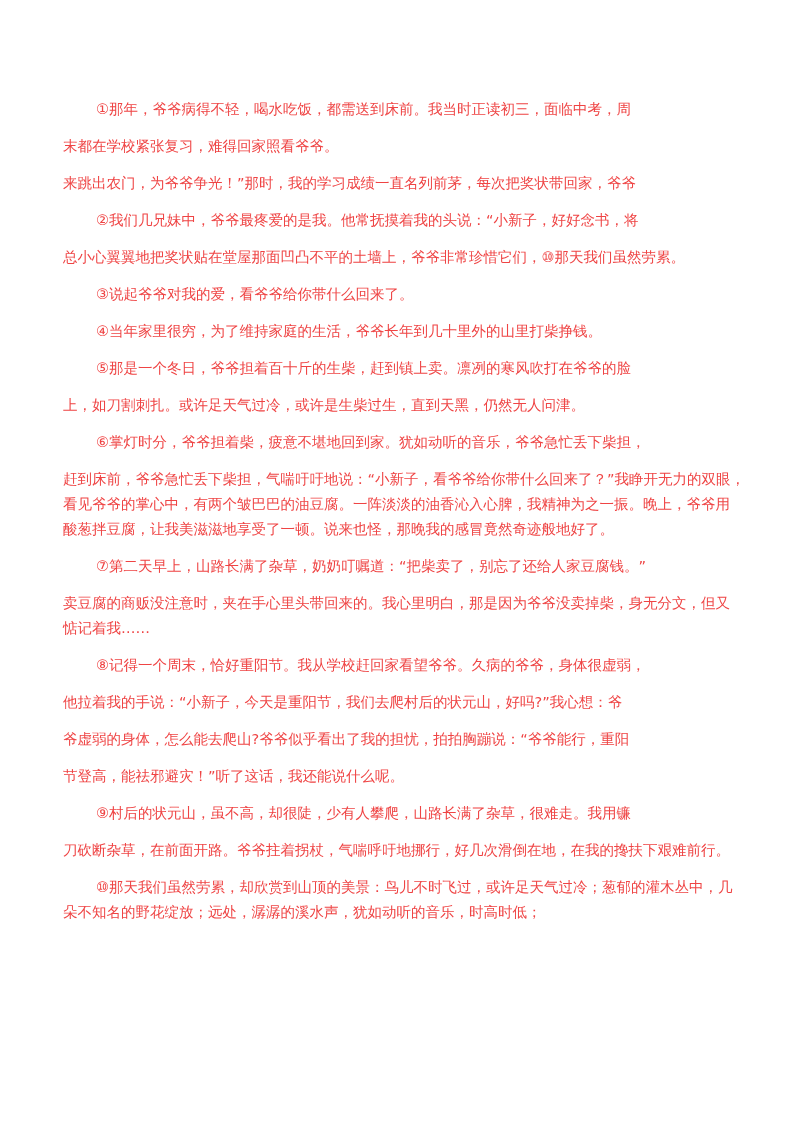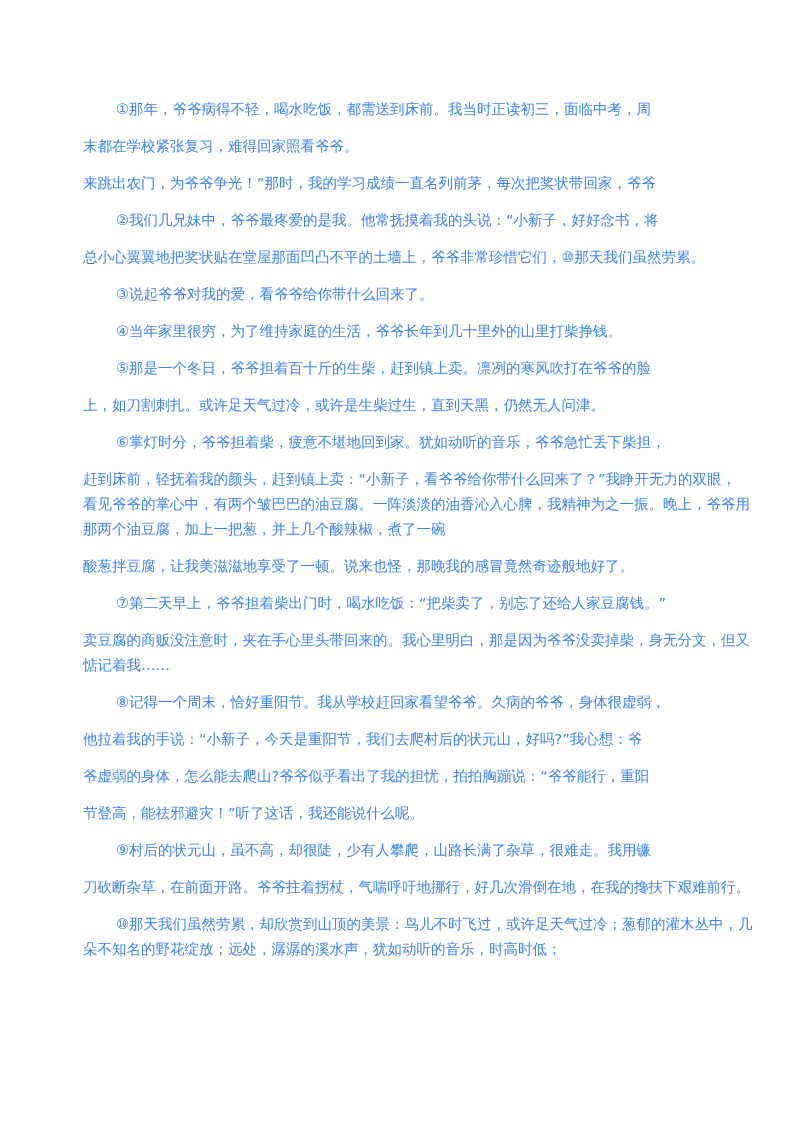--- a/index.html
+++ b/index.html
@@ -23,22 +23,21 @@
   }
   .textblock {
     width: 673px;
   }
   .line {
     font-size: 14.5px;
     line-height: 25px;
     height: 25px;
     white-space: nowrap;
     letter-spacing: 0;
-    color: #3b82f6;
-    margin-left: 20px;
+    color: #ef4444;
   }
   
   .ind {
     padding-left: 33px;
   }
   
   .gw {
     margin-bottom: 12px;
   }
 </style>
@@ -50,25 +49,24 @@
     <div class="line ind gw">①那年，爷爷病得不轻，喝水吃饭，都需送到床前。我当时正读初三，面临中考，周</div>
     <div class="line gw">末都在学校紧张复习，难得回家照看爷爷。</div>
     <div class="line gw">来跳出农门，为爷爷争光！”那时，我的学习成绩一直名列前茅，每次把奖状带回家，爷爷</div>
     <div class="line ind gw">②我们几兄妹中，爷爷最疼爱的是我。他常抚摸着我的头说：“小新子，好好念书，将</div>
     <div class="line gw">总小心翼翼地把奖状贴在堂屋那面凹凸不平的土墙上，爷爷非常珍惜它们，⑩那天我们虽然劳累。</div>
     <div class="line ind gw">③说起爷爷对我的爱，看爷爷给你带什么回来了。</div>
     <div class="line ind gw">④当年家里很穷，为了维持家庭的生活，爷爷长年到几十里外的山里打柴挣钱。</div>
     <div class="line ind gw">⑤那是一个冬日，爷爷担着百十斤的生柴，赶到镇上卖。凛冽的寒风吹打在爷爷的脸</div>
     <div class="line gw">上，如刀割刺扎。或许足天气过冷，或许是生柴过生，直到天黑，仍然无人问津。</div>
     <div class="line ind gw">⑥掌灯时分，爷爷担着柴，疲意不堪地回到家。犹如动听的音乐，爷爷急忙丢下柴担，</div>
-    <div class="line">赶到床前，轻抚着我的颜头，赶到镇上卖：“小新子，看爷爷给你带什么回来了？”我睁开无力的双眼，</div>
+    <div class="line">赶到床前，爷爷急忙丢下柴担，气喘吁吁地说：“小新子，看爷爷给你带什么回来了？”我睁开无力的双眼，</div>
     <div class="line">看见爷爷的掌心中，有两个皱巴巴的油豆腐。一阵淡淡的油香沁入心脾，我精神为之一振。晚上，爷爷用</div>
-    <div class="line gw">那两个油豆腐，加上一把葱，并上几个酸辣椒，煮了一碗</div>
     <div class="line gw">酸葱拌豆腐，让我美滋滋地享受了一顿。说来也怪，那晚我的感冒竟然奇迹般地好了。</div>
-    <div class="line ind gw">⑦第二天早上，爷爷担着柴出门时，喝水吃饭：“把柴卖了，别忘了还给人家豆腐钱。”</div>
+    <div class="line ind gw">⑦第二天早上，山路长满了杂草，奶奶叮嘱道：“把柴卖了，别忘了还给人家豆腐钱。”</div>
     <div class="line">卖豆腐的商贩没注意时，夹在手心里头带回来的。我心里明白，那是因为爷爷没卖掉柴，身无分文，但又</div>
     <div class="line gw">惦记着我……</div>
     <div class="line ind gw">⑧记得一个周末，恰好重阳节。我从学校赶回家看望爷爷。久病的爷爷，身体很虚弱，</div>
     <div class="line gw">他拉着我的手说：“小新子，今天是重阳节，我们去爬村后的状元山，好吗?”我心想：爷</div>
     <div class="line gw">爷虚弱的身体，怎么能去爬山?爷爷似乎看出了我的担忧，拍拍胸蹦说：“爷爷能行，重阳</div>
     <div class="line gw">节登高，能祛邪避灾！”听了这话，我还能说什么呢。</div>
     <div class="line ind gw">⑨村后的状元山，虽不高，却很陡，少有人攀爬，山路长满了杂草，很难走。我用镰</div>
     <div class="line gw">刀砍断杂草，在前面开路。爷爷拄着拐杖，气喘呼吁地挪行，好几次滑倒在地，在我的搀扶下艰难前行。</div>
     <div class="line ind">⑩那天我们虽然劳累，却欣赏到山顶的美景：鸟儿不时飞过，或许足天气过冷；葱郁的灌木丛中，几</div>
     <div class="line">朵不知名的野花绽放；远处，潺潺的溪水声，犹如动听的音乐，时高时低；</div>

